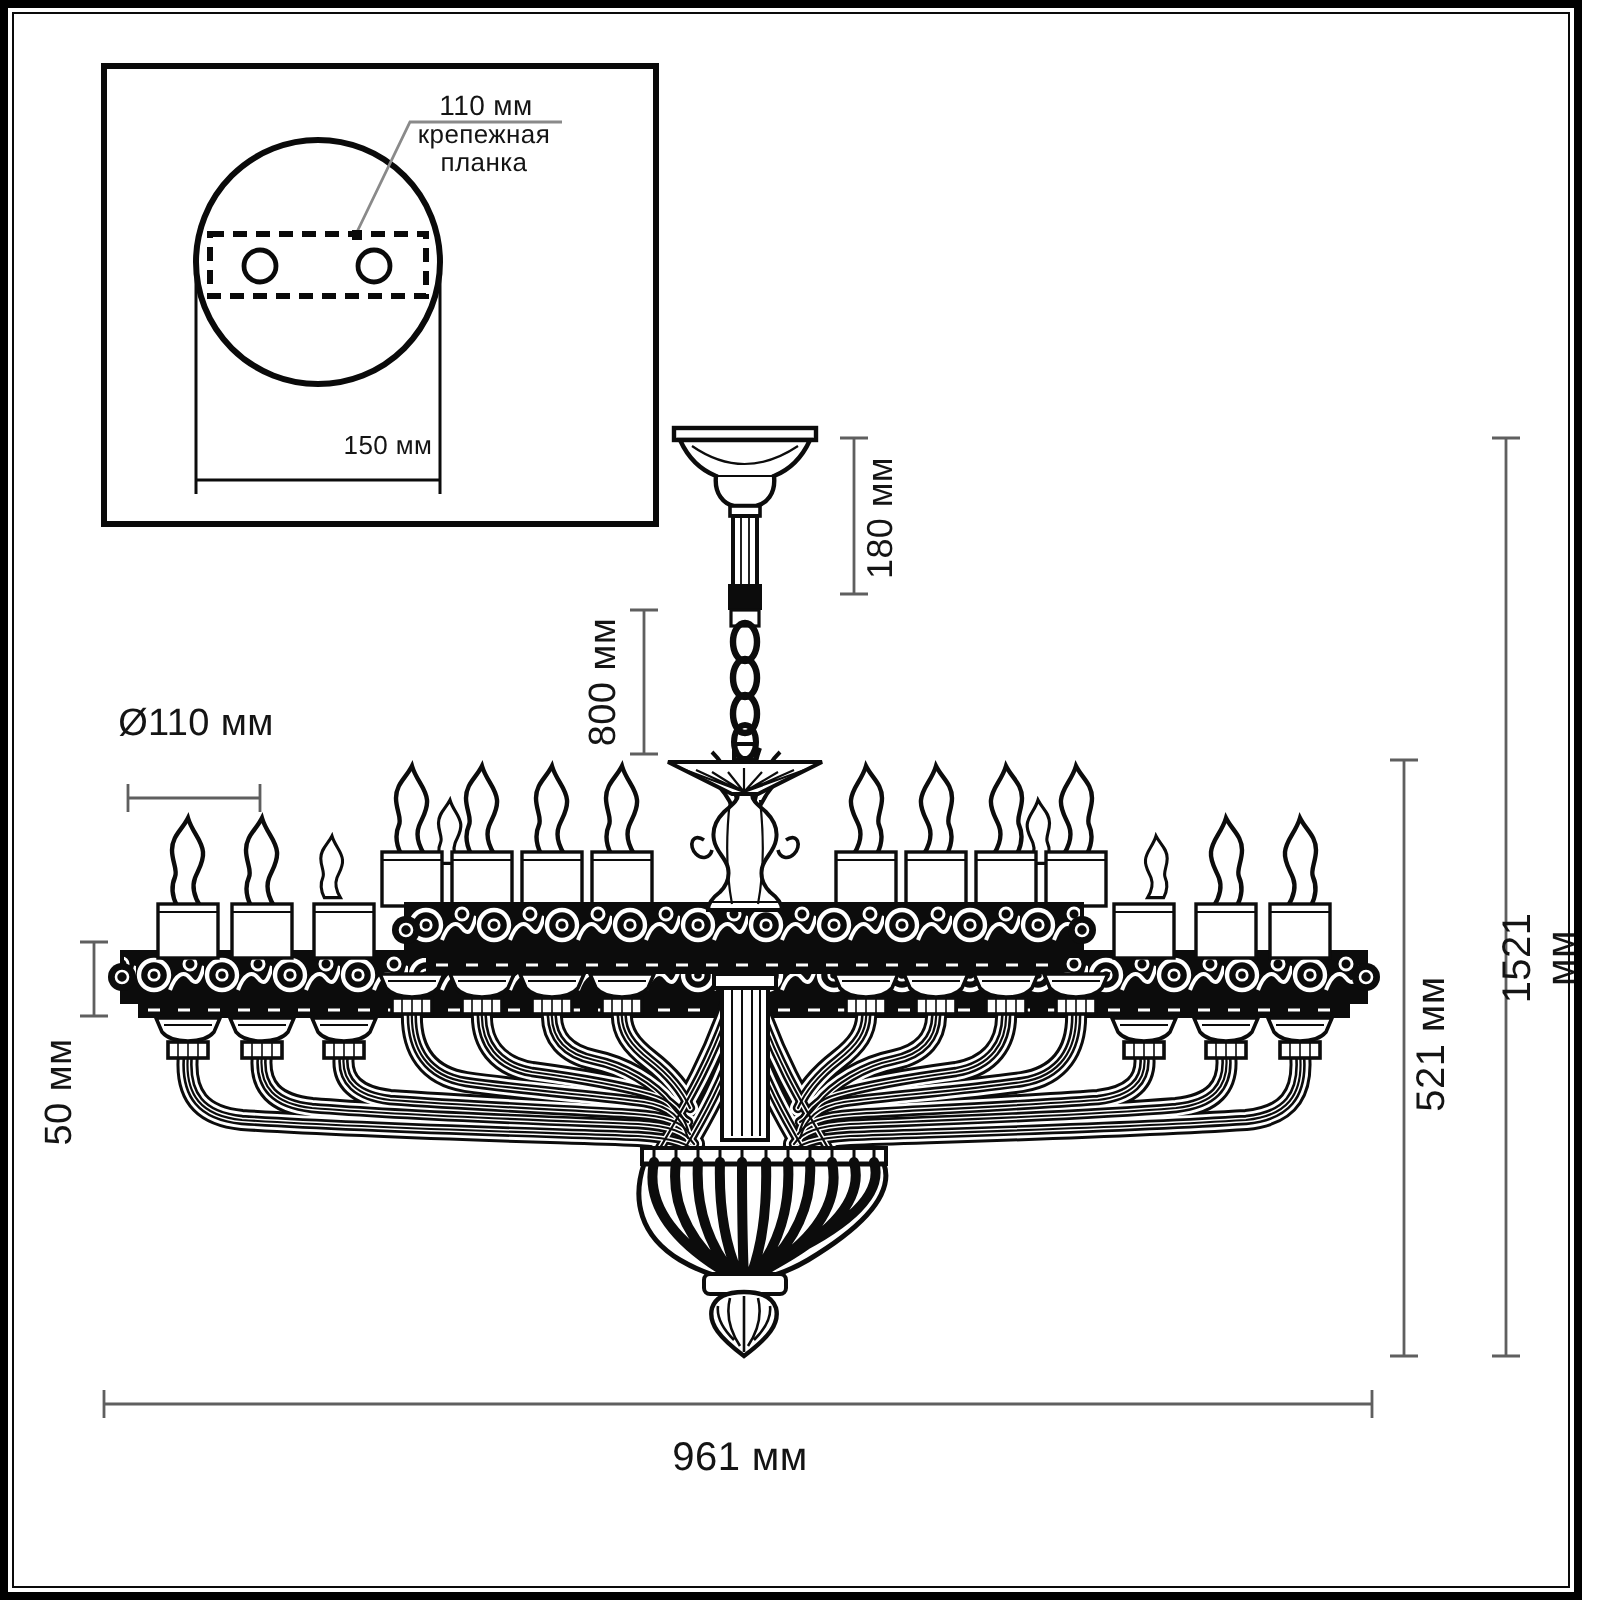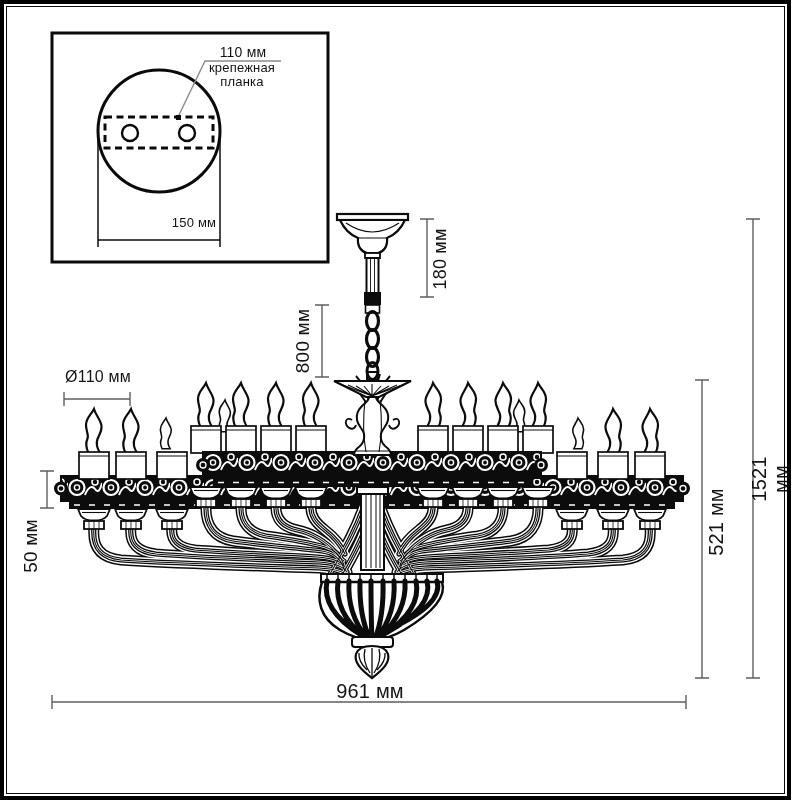--- a/index.html
+++ b/index.html
@@ -227,18 +227,18 @@
     </g>
   </svg>
 
   <div class="lbl" style="left:243px;top:53px;font-size:14px;">110 мм</div>
   <div class="lbl" style="left:242px;top:75px;font-size:13px;">крепежная
 планка</div>
   <div class="lbl" style="left:174px;top:223px;font-size:13px;margin-left:20px;">150 мм</div>
 
   <div class="lbl rot" style="left:441px;top:259px;font-size:18px;">180 мм</div>
   <div class="lbl rot" style="left:303px;top:341px;font-size:19px;">800 мм</div>
-  <div class="lbl" style="left:98px;top:377px;font-size:16px;">Ø110 мм</div>
+  <div class="lbl" style="left:98px;top:363px;font-size:19px;">Ø110 мм</div>
   <div class="lbl rot" style="left:31px;top:546px;font-size:19px;">50 мм</div>
   <div class="lbl rot" style="left:770px;top:479px;font-size:20px;">1521 мм</div>
   <div class="lbl rot" style="left:716px;top:522px;font-size:20px;">521 мм</div>
-  <div class="lbl" style="left:370px;top:691px;font-size:20px;">961 мм</div>
+  <div class="lbl" style="left:370px;top:729px;font-size:20px;">961 мм</div>
 </div>
 
 </body></html>

